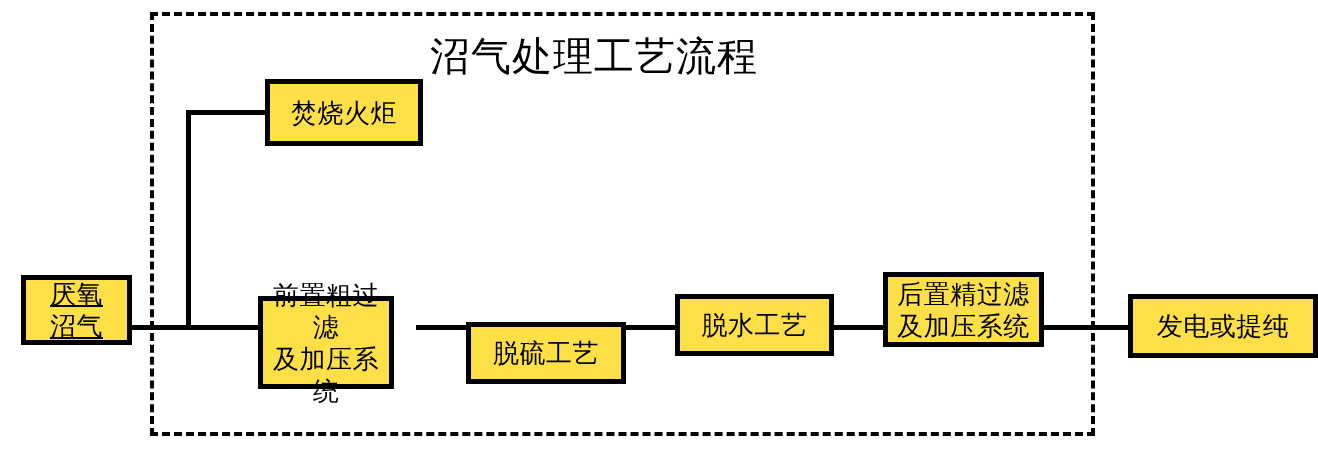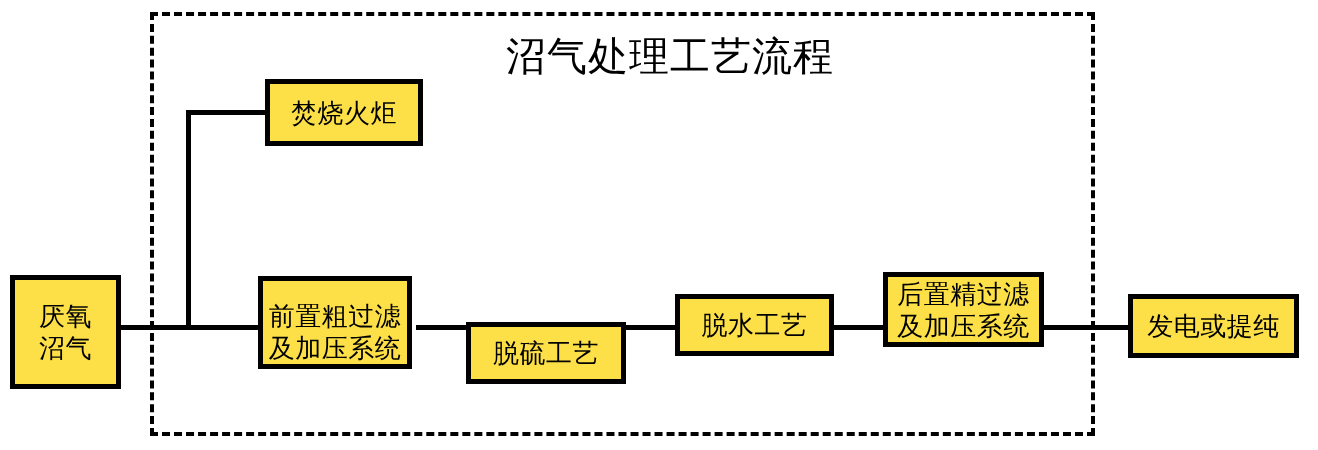--- a/index.html
+++ b/index.html
@@ -27,21 +27,20 @@
     box-sizing: border-box;
     background: transparent;
   }
 
   
   .diagram-title {
     position: absolute;
     left: 430px;
     top: 33px;
     width: 480px;
-    text-align: center;
     font-size: 40px;
     line-height: 46px;
     letter-spacing: 1px;
     color: #000000;
     white-space: nowrap;
   }
 
   
   .node {
     position: absolute;
@@ -58,27 +57,27 @@
     letter-spacing: 0.5px;
     z-index: 3;
   }
   .node .node-label {
     display: block;
     white-space: pre-line;
     padding: 0 4px;
   }
 
   
-  #node-anaerobic-biogas { left: 10px;   top: 275px; width: 111px; height: 114px; }
+  #node-anaerobic-biogas { left: 21px;   top: 275px; width: 111px; height: 70px; text-decoration: underline; }
   #node-flare            { left: 265px;  top: 79px;  width: 158px; height: 67px; }
-  #node-pre-filter       { left: 258px;  top: 276px; width: 154px; height: 93px; align-items: flex-end; }
+  #node-pre-filter       { left: 258px;  top: 296px; width: 136px; height: 93px; }
   #node-desulfurization  { left: 466px;  top: 294px; width: 160px; height: 62px; margin-top: 28px; }
   #node-dehydration      { left: 675px;  top: 294px; width: 159px; height: 62px; }
   #node-post-filter      { left: 883px;  top: 272px; width: 161px; height: 75px; text-align: right; }
-  #node-output           { left: 1128px; top: 294px; width: 171px; height: 64px; }
+  #node-output           { left: 1128px; top: 294px; width: 190px; height: 64px; }
 
   
   .conn {
     position: absolute;
     background: #000000;
     z-index: 2;
   }
   .conn-h { height: 5px; }
   .conn-v { width: 5px; }
 

